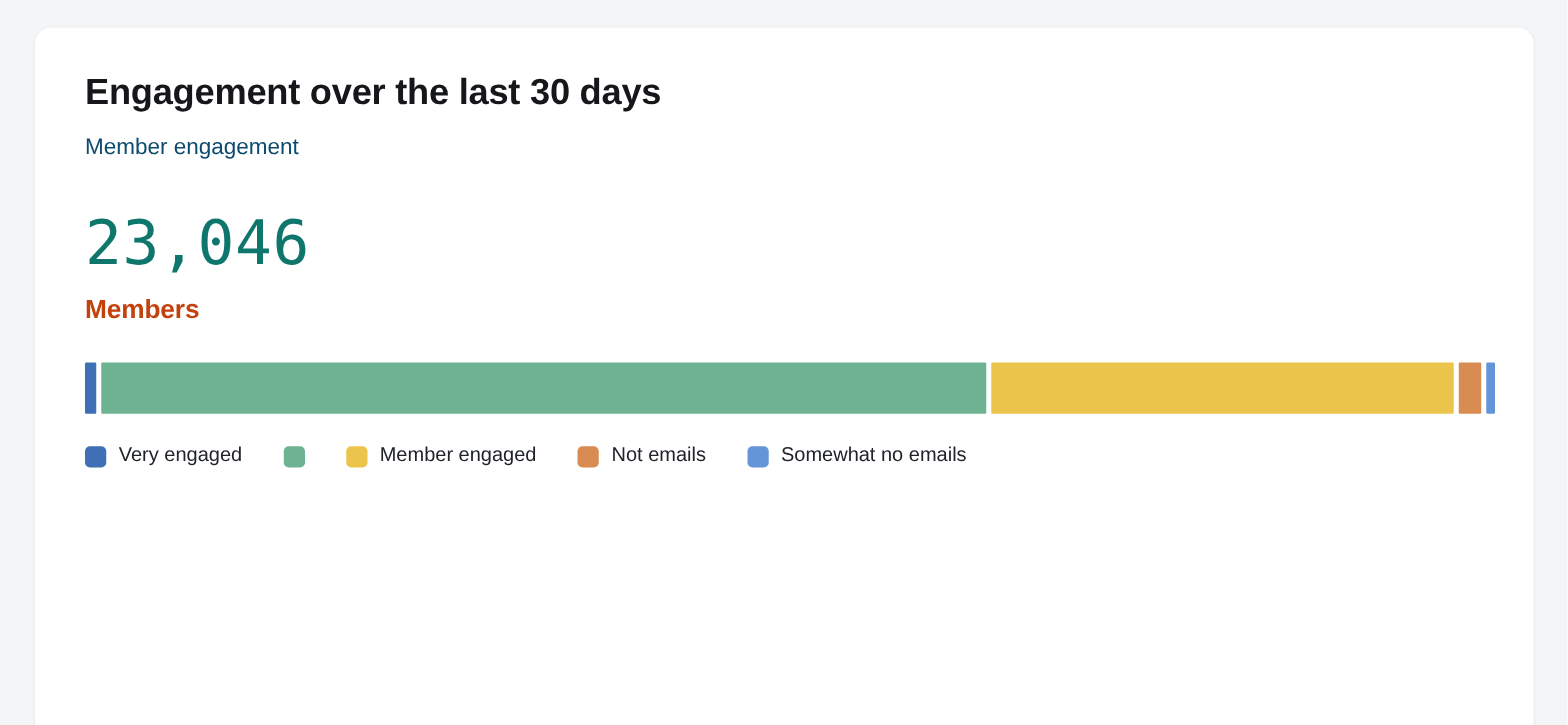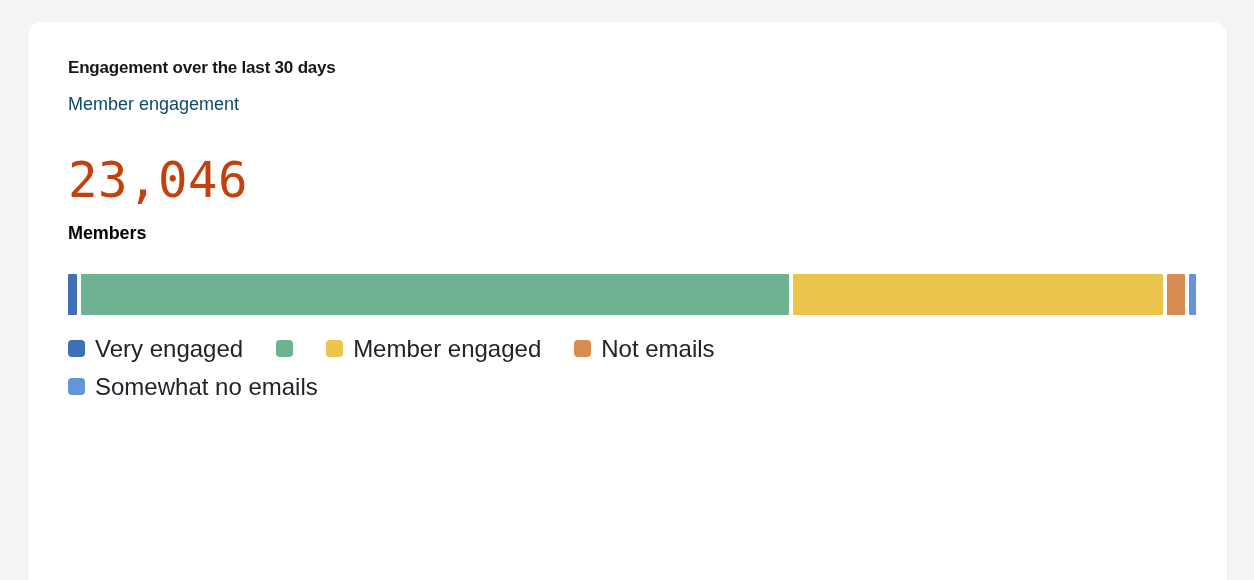--- a/index.html
+++ b/index.html
@@ -36,21 +36,21 @@
   }
 
   .card-inner {
     position: absolute;
     left: 40px;
     top: 36px;
     right: 24px;
   }
 
   .card-title {
-    font-size: 17px;
+    font-size: 29px;
     font-weight: 700;
     letter-spacing: -0.2px;
     color: #15171a;
     line-height: 1.15;
     margin: 0;
   }
 
   .card-subtitle {
     font-size: 18px;
     font-weight: 400;
@@ -60,30 +60,30 @@
   }
 
   .metric-block {
     margin-top: 40px;
   }
 
   .metric-value {
     font-family: "DejaVu Sans Mono", "Liberation Mono", monospace;
     font-size: 49px;
     font-weight: 400;
-    color: #c2410c;
+    color: #0f766e;
     line-height: 1.05;
     letter-spacing: 0.5px;
   }
 
   .metric-label {
     margin-top: 16px;
-    font-size: 18px;
+    font-size: 21px;
     font-weight: 700;
-    color: #000000;
+    color: #c2410c;
     letter-spacing: -0.1px;
   }
 
   .bar-wrap {
     margin-top: 30px;
     width: 1128px;
     height: 41px;
     display: flex;
     align-items: stretch;
     background: #ffffff;
@@ -116,21 +116,21 @@
 
   .legend-swatch {
     width: 17px;
     height: 17px;
     border-radius: 4px;
     flex: 0 0 auto;
   }
 
   .legend-text {
     margin-left: 10px;
-    font-size: 24px;
+    font-size: 16px;
     color: #20242a;
     line-height: 1;
     white-space: nowrap;
   }
 </style>
 </head>
 <body>
 
 <div class="page">
   <div class="card">

